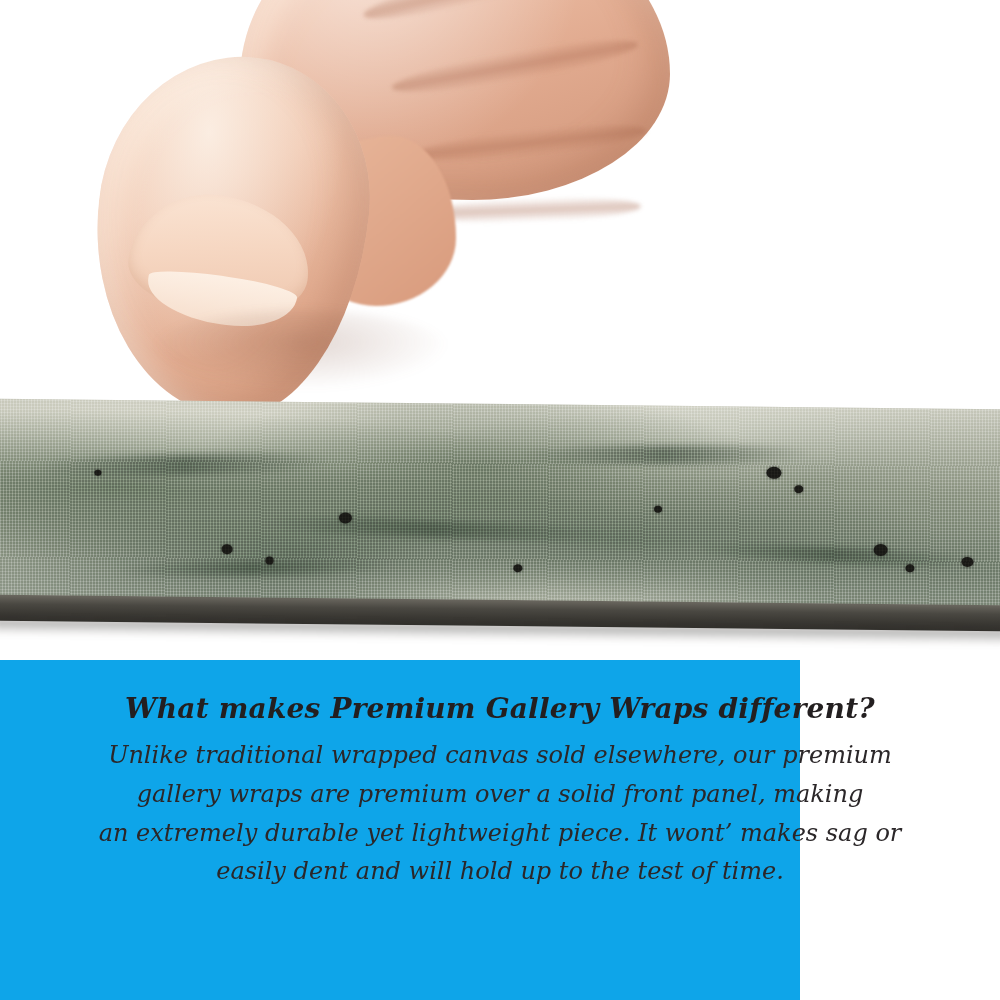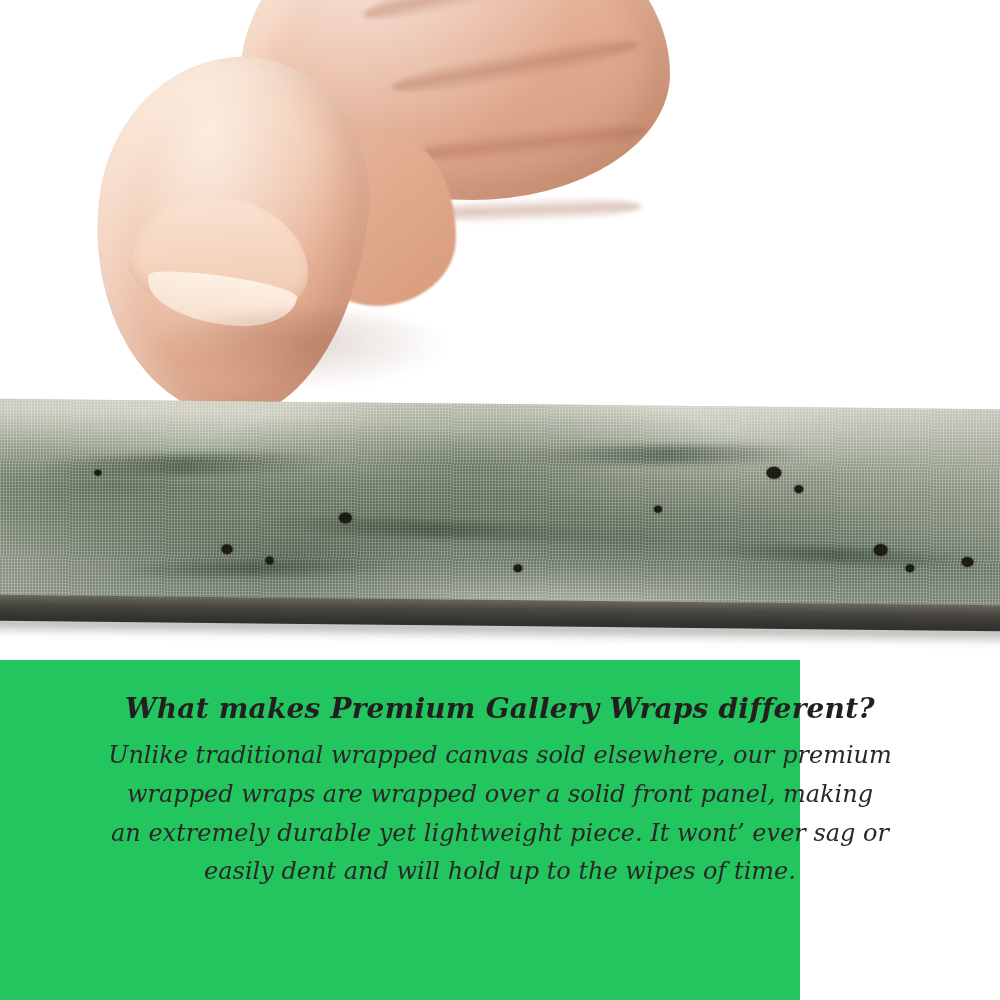--- a/index.html
+++ b/index.html
@@ -8,21 +8,21 @@
     height: 1000px;
     background: #ffffff;
     font-family: "Liberation Sans", sans-serif;
     overflow: hidden;
   }
 
   .stage {
     position: relative;
     width: 800px;
     height: 1000px;
-    background: #22c55e;
+    background: #0ea5e9;
   }
 
   
   .photo {
     position: absolute;
     left: 0;
     top: 0;
     width: 1000px;
     height: 660px;
     background: #ffffff;
@@ -257,19 +257,19 @@
     </div>
 
     <div class="panel-lip"></div>
     <div class="lip-shadow"></div>
   </div>
 
   <div class="caption">
     <div class="cap-head">What makes Premium Gallery Wraps different?</div>
     <div class="cap-body">
       <p>Unlike traditional wrapped canvas sold elsewhere, our premium</p>
-      <p>wrapped wraps are wrapped over a solid front panel, making</p>
-      <p>an extremely durable yet lightweight piece. It wont’ ever sag or</p>
-      <p>easily dent and will hold up to the wipes of time.</p>
+      <p>gallery wraps are premium over a solid front panel, making</p>
+      <p>an extremely durable yet lightweight piece. It wont’ makes sag or</p>
+      <p>easily dent and will hold up to the test of time.</p>
     </div>
   </div>
 
 </div>
 
 </body></html>

